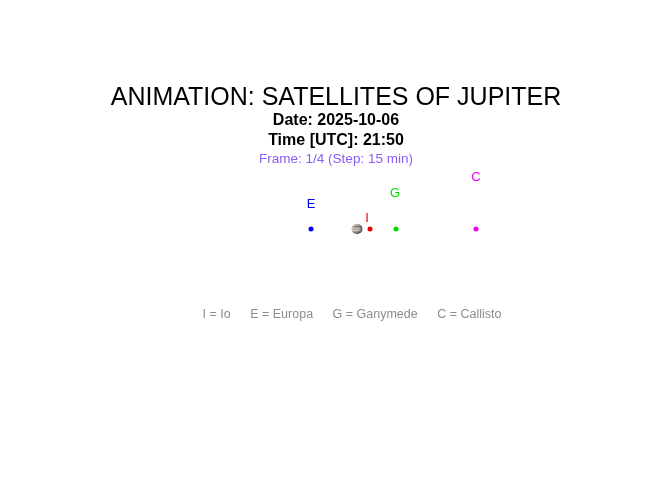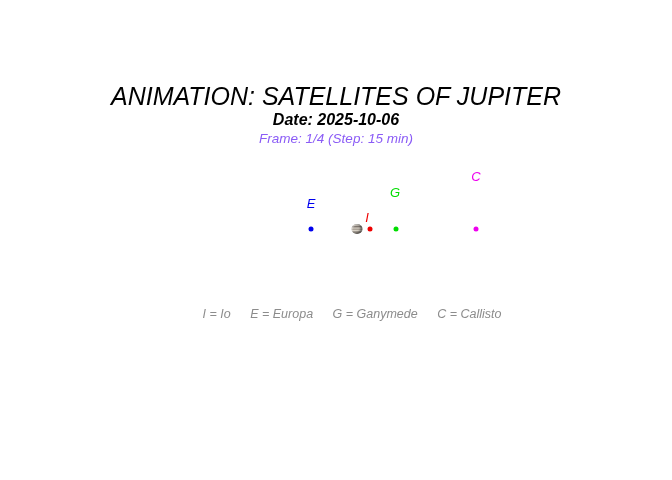--- a/index.html
+++ b/index.html
@@ -11,21 +11,20 @@
     height: 480px;
     background: #ffffff;
     font-family: "Liberation Sans", sans-serif;
     overflow: hidden;
   }
   #stage {
     position: relative;
     width: 576px;
     height: 480px;
     background: #ffffff;
-    font-style: italic;
   }
 
   
   .title-block {
     position: absolute;
     left: 0;
     top: 82px;
     width: 672px;
     text-align: center;
   }
@@ -116,20 +115,21 @@
   }
 </style>
 </head>
 <body style="background: rgb(255, 255, 255);">
 
 <div id="stage" style="background: rgb(255, 255, 255);">
 
   <div class="title-block">
     <div class="main-title">ANIMATION: SATELLITES OF JUPITER</div>
     <div class="sub-line">Date: 2025-10-06</div>
+    <div class="sub-line">Time [UTC]: 21:50</div>
     <div class="frame-line">Frame: 1/4 (Step: 15 min)</div>
   </div>
 
   <div id="sky">
 
     <div id="jupiter" style="left: 357px; top: 229px; width: 11px; height: 10px;"></div>
 
     <div class="moon-dot" style="left: 311px; top: 229px; background: rgb(0, 0, 238);"></div>
     <div class="moon-label" style="left: 311px; top: 203px; color: rgb(0, 0, 238);">E</div>
 

